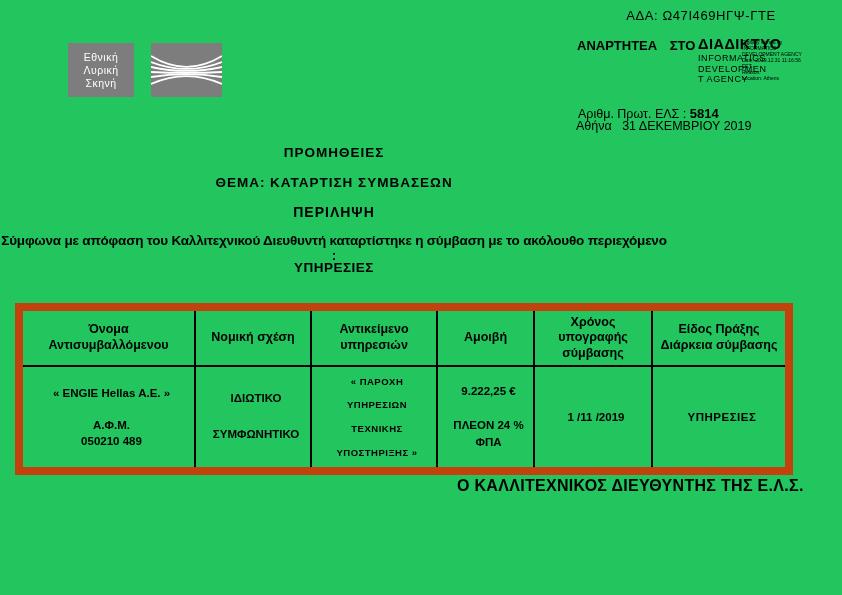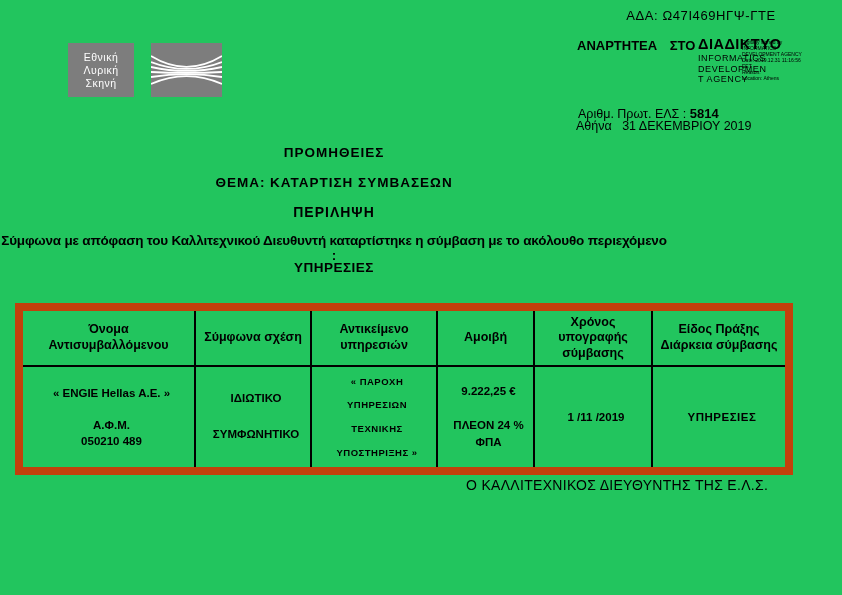--- a/index.html
+++ b/index.html
@@ -43,21 +43,21 @@
                        font-weight:bold; padding:0; overflow:hidden; }
   tr.hdr td { height:54px; font-size:12.5px; line-height:1.25; }
   tr.bdy td { height:100px;padding-left:6px; }
   td.c0 { font-size:11.5px; line-height:1.4; }
   td.c1 { font-size:11.5px; line-height:1.55; }
   td.c2 { font-size:9.5px;  line-height:2.5; letter-spacing:0.5px; }
   td.c3 { font-size:11.5px; line-height:1.5; }
   td.c4 { font-size:11.5px; padding-bottom:16px; }
   td.c5 { font-size:11.5px; padding-bottom:16px; letter-spacing:0.5px; }
 
-  .footer-title { position:absolute; left:457px; top:477px; font-weight:normal; font-size:14px; letter-spacing:0.3px;margin-left:9px; }
+  .footer-title { position:absolute; left:457px; top:477px; font-weight:bold; font-size:16px; letter-spacing:0.3px; }
   .footer-name  { position:absolute; left:500px; top:530px; font-weight:bold; font-size:13.5px; white-space:pre; }
 </style>
 </head>
 <body>
 
 <div class="page">
 
   <div class="ada">ΑΔΑ: Ω47Ι469ΗΓΨ-ΓΤΕ</div>
 
   <div class="logo">
@@ -108,21 +108,21 @@
         <col style="width:116px">
         <col style="width:126px">
       <col style="width:97px">
         <col style="width:118px">
         <col style="width:137px">
     </colgroup>
     <tbody>
       <tr class="hdr">
         <td class="pre">Όνομα
 Αντισυμβαλλόμενου</td>
-        <td class="pre">Σύμφωνα σχέση</td>
+        <td class="pre">Νομική σχέση</td>
         <td class="pre">Αντικείμενο
 υπηρεσιών</td>
         <td class="pre">Αμοιβή</td>
         <td class="pre">Χρόνος υπογραφής
 σύμβασης</td>
         <td class="pre">Είδος Πράξης
 Διάρκεια  σύμβασης</td>
       </tr>
       <tr class="bdy">
         <td class="c0 pre">« ENGIE Hellas A.E.  »

